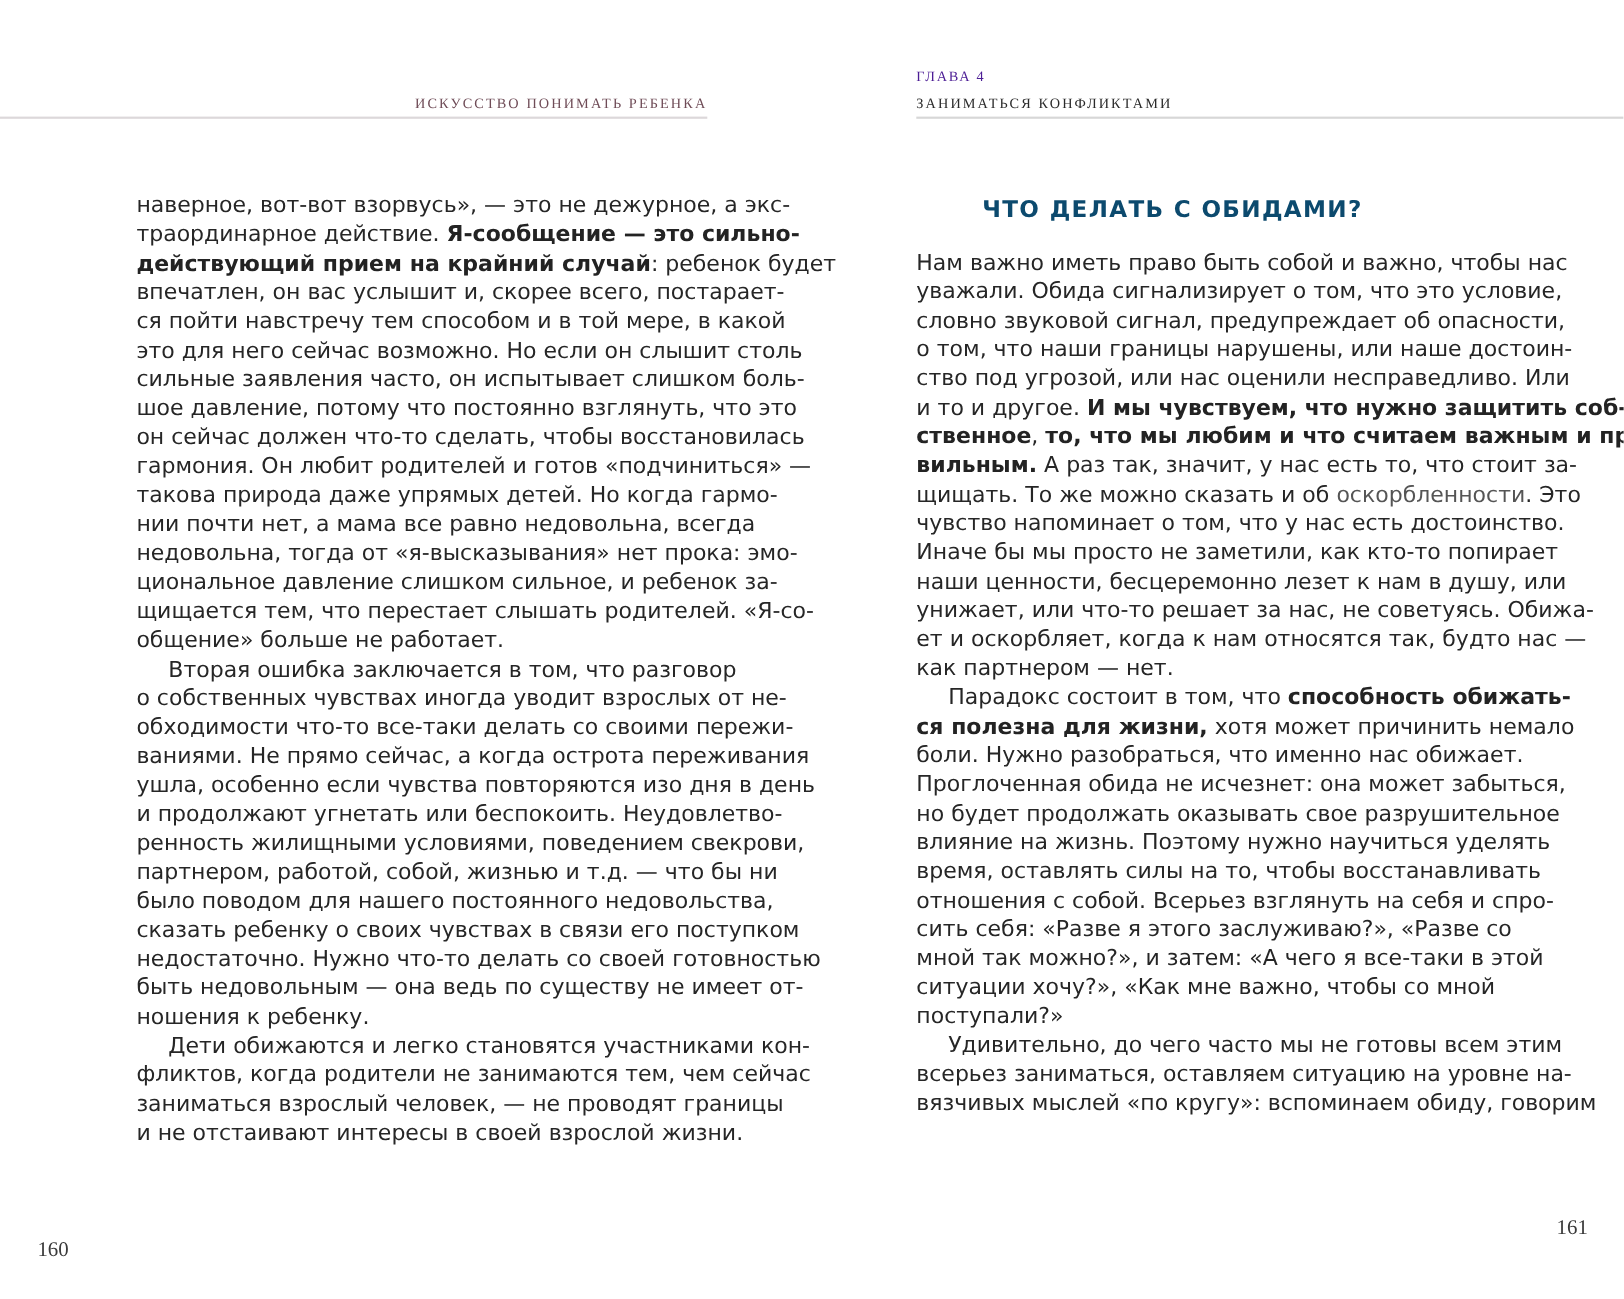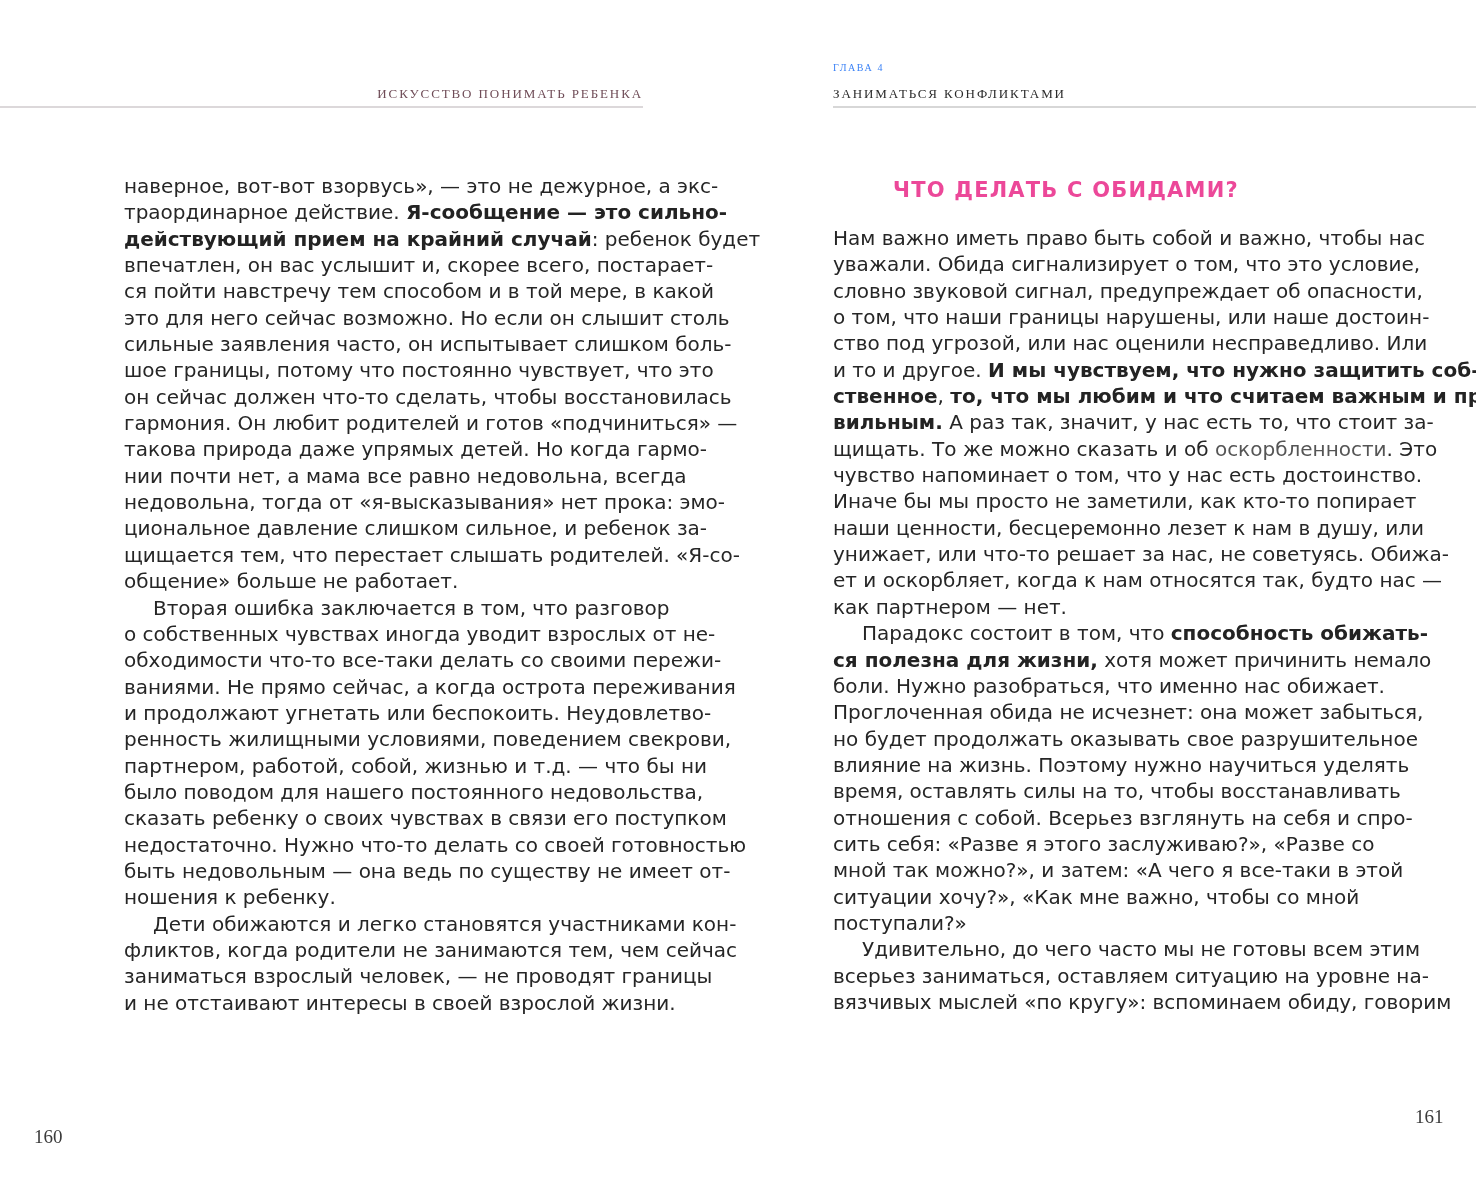--- a/index.html
+++ b/index.html
@@ -24,21 +24,21 @@
     font-size: 13px; letter-spacing: 1.9px; color: #6f4c57;
     white-space: nowrap;
   }
   .runhead-right {
     position: absolute; left: 95px; top: 60px; width: 643px; height: 46px;
     border-bottom: 2px solid #d7d7d7;
   }
   .runhead-right .chapter {
     position: absolute; left: 0; top: 2px;
     font-family: "Liberation Serif", "DejaVu Serif", serif;
-    font-size: 10px; letter-spacing: 1.6px; color: #3b82f6; white-space: nowrap;
+    font-size: 13px; letter-spacing: 1.6px; color: #4c1d95; white-space: nowrap;
   }
   .runhead-right .chapter-title {
     position: absolute; left: 0; top: 26px;
     font-family: "Liberation Serif", "DejaVu Serif", serif;
     font-size: 13px; letter-spacing: 1.9px; color: #2a2a2a; white-space: nowrap;
   }
 
   
   .text-block {
     position: absolute; width: 520px;
@@ -52,21 +52,21 @@
     text-align: justify; text-align-last: justify;
     overflow: visible;
   }
   .line.last { text-align-last: left; }
   .line.indent { padding-left: 29px; }
   .b { font-weight: bold; color: #232323; }
   .hl { color: #555555; }
 
   .section-heading {
     position: absolute; left: 155px; top: 178px;
-    font-size: 21px; font-weight: bold; letter-spacing: 1.2px; color: #ec4899;
+    font-size: 21px; font-weight: bold; letter-spacing: 1.2px; color: #0c4a6e;
     white-space: nowrap;
   }
 
   .folio {
     position: absolute; top: 1106px;
     font-family: "Liberation Serif", "DejaVu Serif", serif;
     font-size: 19px; color: #3a3a3a;
   }
   .page-left .folio { left: 34px; margin-top: 20px; }
   .page-right .folio { left: 677px; }
@@ -81,33 +81,34 @@
       <span class="title">ИСКУССТВО ПОНИМАТЬ РЕБЕНКА</span>
     </div>
     <div class="text-block" id="left-text">
         <span class="line"><span>наверное, вот-вот взорвусь», — это не дежурное, а экс-</span></span>
         <span class="line"><span>траординарное действие. </span><span class="b">Я-сообщение — это сильно-</span></span>
         <span class="line"><span class="b">действующий прием на крайний случай</span><span>: ребенок будет</span></span>
         <span class="line"><span>впечатлен, он вас услышит и, скорее всего, постарает-</span></span>
         <span class="line"><span>ся пойти навстречу тем способом и в той мере, в какой</span></span>
         <span class="line"><span>это для него сейчас возможно. Но если он слышит столь</span></span>
         <span class="line"><span>сильные заявления часто, он испытывает слишком боль-</span></span>
-        <span class="line"><span>шое границы, потому что постоянно чувствует, что это</span></span>
+        <span class="line"><span>шое давление, потому что постоянно взглянуть, что это</span></span>
         <span class="line"><span>он сейчас должен что-то сделать, чтобы восстановилась</span></span>
         <span class="line"><span>гармония. Он любит родителей и готов «подчиниться» —</span></span>
         <span class="line"><span>такова природа даже упрямых детей. Но когда гармо-</span></span>
         <span class="line"><span>нии почти нет, а мама все равно недовольна, всегда</span></span>
         <span class="line"><span>недовольна, тогда от «я-высказывания» нет прока: эмо-</span></span>
         <span class="line"><span>циональное давление слишком сильное, и ребенок за-</span></span>
         <span class="line"><span>щищается тем, что перестает слышать родителей. «Я-со-</span></span>
         <span class="line last"><span>общение» больше не работает.</span></span>
         <span class="line indent"><span>Вторая ошибка заключается в том, что разговор</span></span>
         <span class="line"><span>о собственных чувствах иногда уводит взрослых от не-</span></span>
         <span class="line"><span>обходимости что-то все-таки делать со своими пережи-</span></span>
         <span class="line"><span>ваниями. Не прямо сейчас, а когда острота переживания</span></span>
+        <span class="line"><span>ушла, особенно если чувства повторяются изо дня в день</span></span>
         <span class="line"><span>и продолжают угнетать или беспокоить. Неудовлетво-</span></span>
         <span class="line"><span>ренность жилищными условиями, поведением свекрови,</span></span>
         <span class="line"><span>партнером, работой, собой, жизнью и т.д. — что бы ни</span></span>
         <span class="line"><span>было поводом для нашего постоянного недовольства,</span></span>
         <span class="line"><span>сказать ребенку о своих чувствах в связи его поступком</span></span>
         <span class="line"><span>недостаточно. Нужно что-то делать со своей готовностью</span></span>
         <span class="line"><span>быть недовольным — она ведь по существу не имеет от-</span></span>
         <span class="line last"><span>ношения к ребенку.</span></span>
         <span class="line indent"><span>Дети обижаются и легко становятся участниками кон-</span></span>
         <span class="line"><span>фликтов, когда родители не занимаются тем, чем сейчас</span></span>

